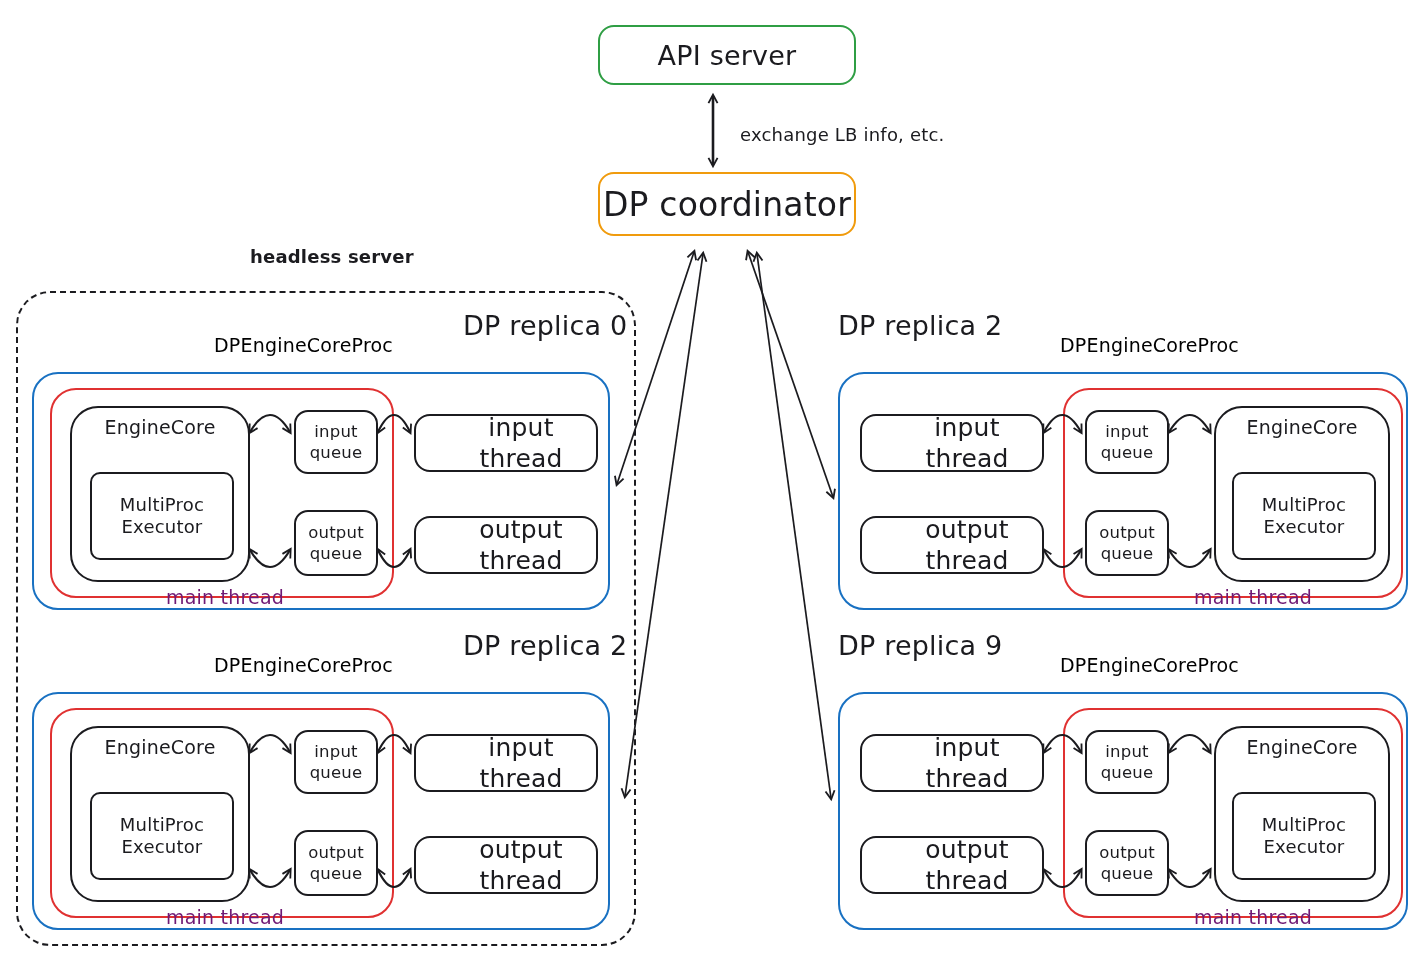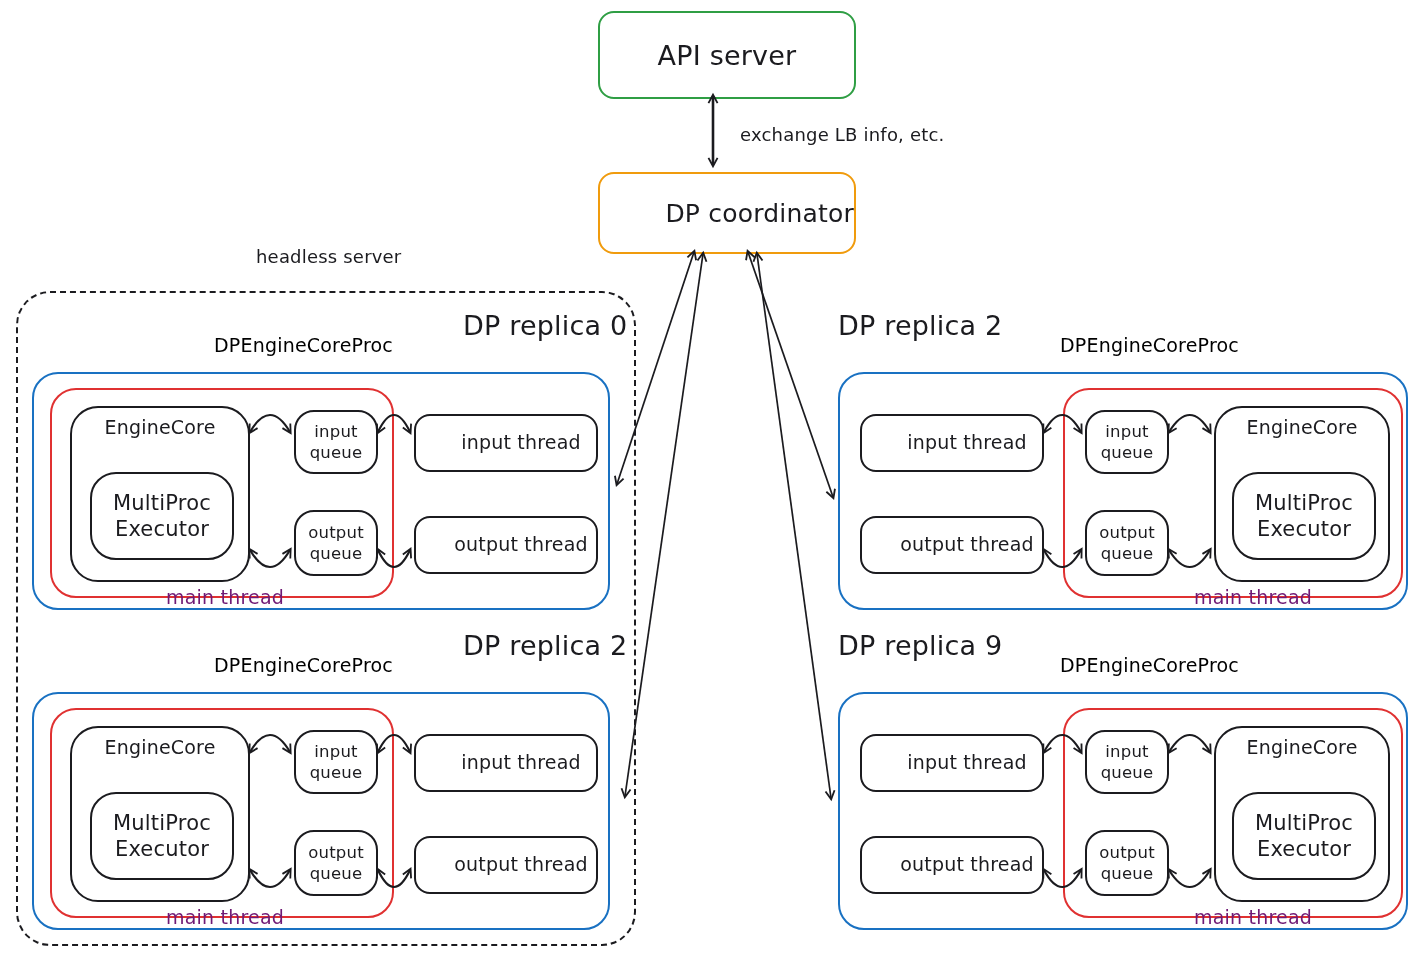--- a/index.html
+++ b/index.html
@@ -6,24 +6,24 @@
   .canvas {
     position:relative; width:1420px; height:960px; background:#ffffff;
     font-family:"DejaVu Sans", sans-serif; color:#1b1b1f; overflow:hidden;
     letter-spacing:0.2px;
   }
   
   .box {
     position:absolute; background:#fff; box-sizing:border-box;
     display:flex; align-items:center; justify-content:center; text-align:center;
   }
-  .api   { left:598px; top:11px;  width:258px; height:88px; border:2.6px solid #2f9e44; border-radius:16px; font-size:27px; }
-  .coord { left:598px; top:172px; width:258px; height:82px; border:2.6px solid #f09b0d; border-radius:16px; font-size:25px;justify-content:flex-end; }
+  .api   { left:598px; top:25px;  width:258px; height:60px; border:2.6px solid #2f9e44; border-radius:16px; font-size:27px; }
+  .coord { left:598px; top:172px; width:258px; height:64px; border:2.6px solid #f09b0d; border-radius:16px; font-size:33px; }
   .exchange-label { position:absolute; left:740px; top:124px; font-size:18px;text-align:center; }
-  .headless-label { position:absolute; left:256px; top:246px; font-size:18px; }
+  .headless-label { position:absolute; left:250px; top:246px; font-size:18px;font-weight:bold; }
   .headless {
     position:absolute; left:16px; top:291px; width:620px; height:655px;
     border:2px dashed #1b1b1f; border-radius:34px; box-sizing:border-box;
   }
 
   
   .rep {
     position:absolute; box-sizing:border-box; height:238px;
     border:2.4px solid #1971c2; border-radius:26px; background:transparent;
   }
@@ -40,23 +40,23 @@
   .red-box { position:absolute; box-sizing:border-box; border:2.4px solid #e03131; border-radius:26px; background:transparent; }
   .left  .red-box { left:16px;  top:14px; width:344px; height:210px; }
   .right .red-box { left:223px; top:14px; width:340px; height:210px; }
 
   .bbox {
     position:absolute; box-sizing:border-box; border:2.2px solid #1b1b1f; background:#fff;
     display:flex; align-items:center; justify-content:center; text-align:center; line-height:1.25;
   }
   .ec { border-radius:28px; align-items:flex-start; }
   .ec .ec-label { margin-top:8px; font-size:19px; }
-  .mp { border-radius:26px; font-size:21px; }
-  .q  { border-radius:20px; font-size:16.5px; line-height:1.3; }
-  .th { border-radius:16px; font-size:19px;padding-left:30px; }
+  .mp { border-radius:10px; font-size:18px; }
+  .q  { border-radius:14px; font-size:16.5px; line-height:1.3; }
+  .th { border-radius:16px; font-size:25px;padding-left:30px; }
 
   
   .left .ec { left:36px;  top:32px;  width:180px; height:176px; }
   .left .mp { left:56px;  top:98px;  width:144px; height:88px; }
   .left .iq { left:260px; top:36px;  width:84px;  height:64px; }
   .left .oq { left:260px; top:136px; width:84px;  height:66px; }
   .left .it { left:380px; top:40px;  width:184px; height:58px; }
   .left .ot { left:380px; top:142px; width:184px; height:58px; }
   .left .mt-label { left:116px; top:212px; width:150px; }
 

